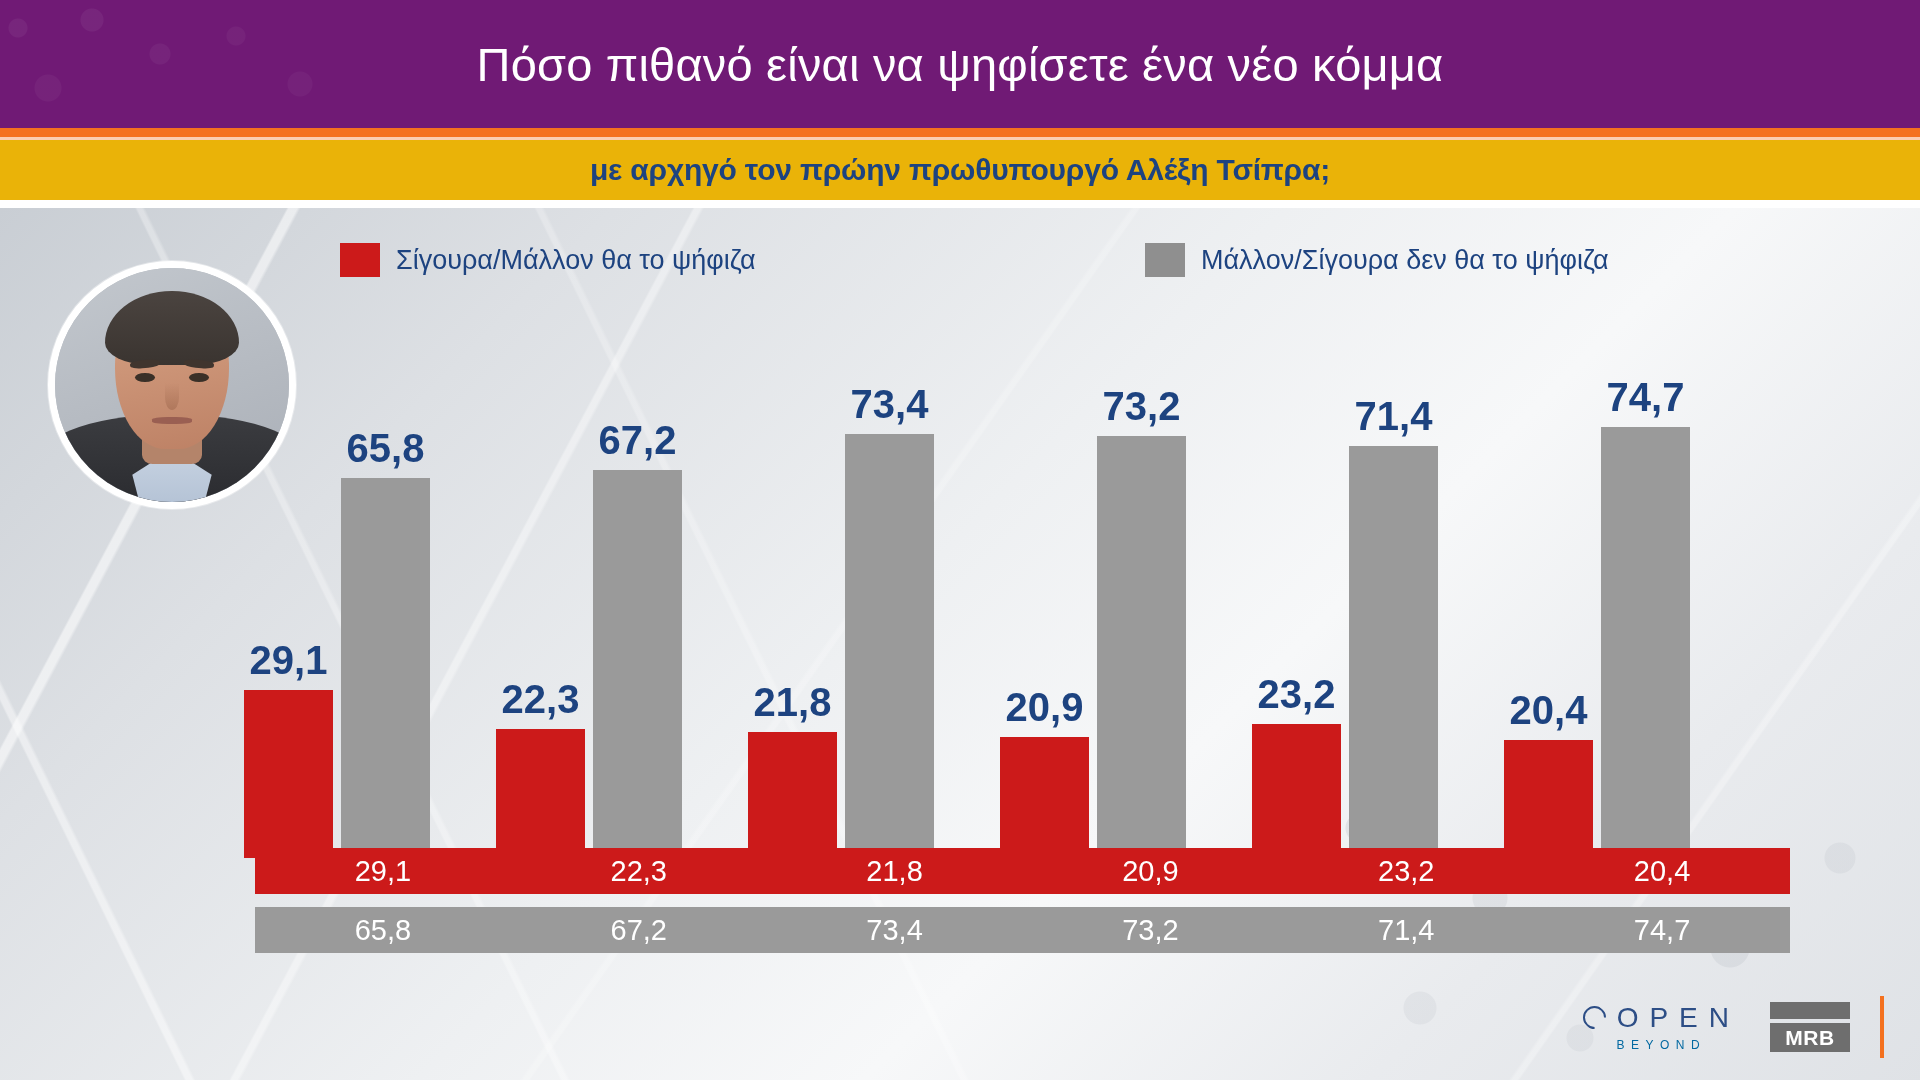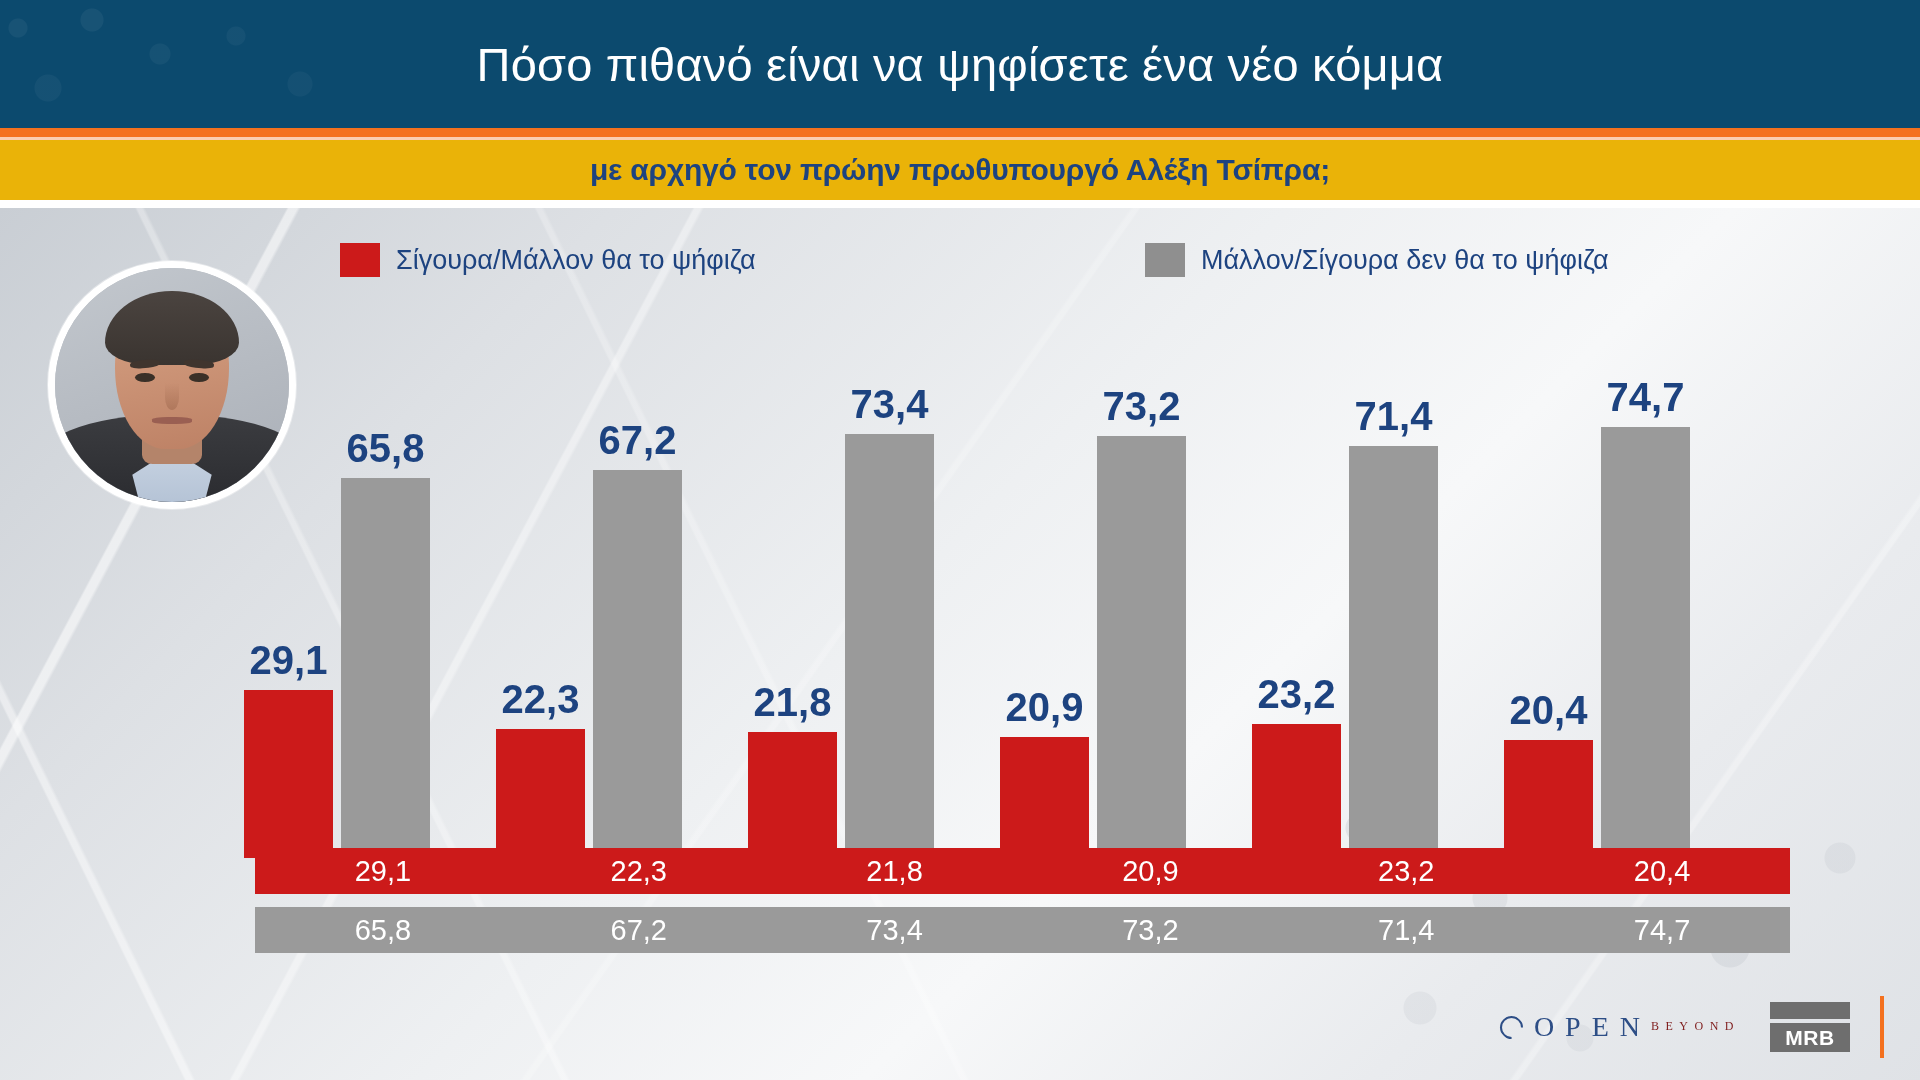--- a/index.html
+++ b/index.html
@@ -6,21 +6,21 @@
   html,body { width:1920px; height:1080px; overflow:hidden; }
   body {
     font-family:"Liberation Sans", sans-serif;
     background:#ffffff;
     position:relative;
   }
 
   
   .header{
     position:absolute; left:0; top:0; width:1920px; height:128px;
-    background:#0c4a6e;
+    background:#701a75;
     display:flex; align-items:center; justify-content:center;
     overflow:hidden;
   }
   .header::before{
     content:""; position:absolute; left:0; top:0; width:420px; height:128px;
     background:
       radial-gradient(circle at 18px 28px, rgba(255,255,255,.05) 0 9px, transparent 10px),
       radial-gradient(circle at 92px 20px, rgba(255,255,255,.05) 0 11px, transparent 12px),
       radial-gradient(circle at 160px 54px, rgba(255,255,255,.045) 0 10px, transparent 11px),
       radial-gradient(circle at 48px 88px, rgba(255,255,255,.04) 0 13px, transparent 14px),
@@ -163,31 +163,31 @@
   .trow{ display:flex; height:46px; align-items:center; }
   .trow.red{ background:#cc1a1a; }
   .trow.gray{ background:#9a9a9a; margin-top:13px; }
   .tcell{
     flex:1 1 0; text-align:center; color:#ffffff;
     font-size:29px; font-weight:400;
   }
 
   
   .footer{ position:absolute; right:36px; bottom:22px; display:flex; align-items:center; gap:30px; z-index:6; }
-  .open-logo{ display:flex; align-items:flex-start; line-height:1;font-family:Liberation Serif, serif; }
+  .open-logo{ display:flex; flex-direction:column; align-items:center; line-height:1; }
   .open-word{
     color:#2d4e86; font-size:28px; letter-spacing:11px; font-weight:400;
     display:flex; align-items:center;
   }
   .open-o{
     display:inline-block; width:23px; height:23px; border:2.6px solid #2d4e86;
     border-radius:50%; border-bottom-color:transparent; transform:rotate(-45deg);
     margin-right:11px;
   }
-  .open-beyond{ color:#7f1d1d; font-size:12px; letter-spacing:6.5px; margin-top:7px; }
+  .open-beyond{ color:#0369a1; font-size:12px; letter-spacing:6.5px; margin-top:7px; }
   .mrb-logo{ width:80px; }
   .mrb-top{ height:17px; background:#6e6e6e; }
   .mrb-bot{
     height:29px; background:#6e6e6e; margin-top:4px;
     display:flex; align-items:center; justify-content:center;
     color:#ffffff; font-size:21px; font-weight:bold; letter-spacing:.5px;
   }
   .footer-rule{ width:4px; height:62px; background:#f4711f; }
 </style>
 </head>

